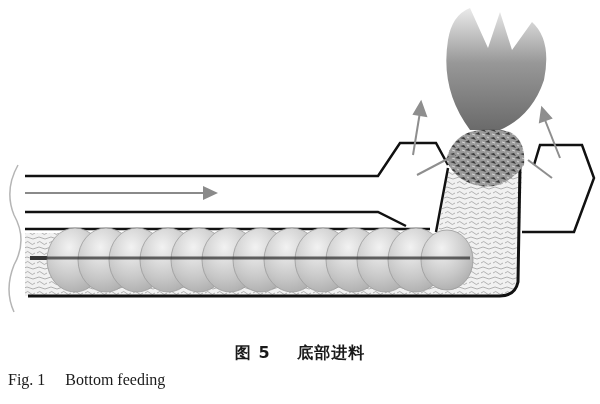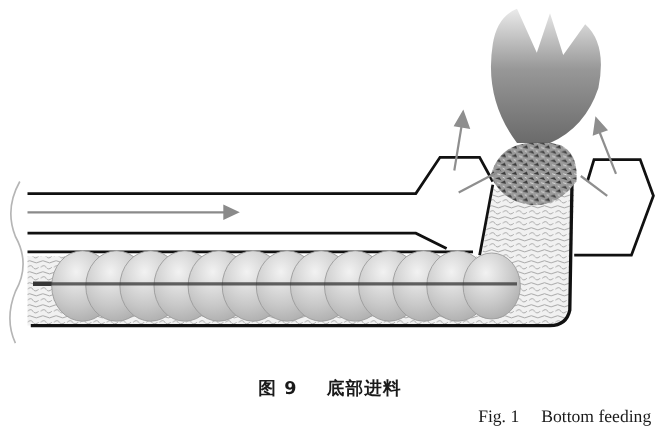--- a/index.html
+++ b/index.html
@@ -1,20 +1,20 @@
 <!DOCTYPE html>
 <html><head>
 <meta charset="utf-8">
 <style>
   html, body { margin: 0; padding: 0; background: #ffffff; }
   body { width: 600px; height: 404px; position: relative; overflow: hidden; font-family: "DejaVu Serif", serif; }
   #figure { position: absolute; left: 0; top: 0; width: 600px; height: 330px; }
   .cap-cn { position: absolute; left: 0; width: 600px; top: 343px; text-align: center; font-family: "DejaVu Sans", sans-serif; font-weight: bold; font-size: 16px; color: #1a1a1a; letter-spacing: 1px; }
   .cap-cn span { margin: 0 10px; }
-  .cap-en { position: absolute; left: 0; width: 600px; top: 371px; text-align: right; font-family: "Liberation Serif", serif; font-size: 16px; color: #1a1a1a; }
+  .cap-en { position: absolute; left: 0; width: 600px; top: 371px; text-align: left; font-family: "Liberation Serif", serif; font-size: 16px; color: #1a1a1a; }
   .cap-en span { margin: 0 8px; }
 </style>
 </head>
 <body>
 
 <svg id="figure" viewBox="0 0 600 330" xmlns="http://www.w3.org/2000/svg">
   <defs>
     <linearGradient id="flameGrad" x1="0" y1="0" x2="0" y2="1">
       <stop offset="0" stop-color="#e8e8e8"></stop>
       <stop offset="0.45" stop-color="#8c8c8c"></stop>
@@ -84,19 +84,19 @@
     <line x1="413" y1="155" x2="420" y2="112"></line>
     <polygon points="414,114 421,102 426,116"></polygon>
     <line x1="560" y1="158" x2="545" y2="120"></line>
     <polygon points="540,122 542,108 551,118"></polygon>
     <line x1="417" y1="175" x2="455" y2="155"></line>
     <line x1="552" y1="178" x2="528" y2="160"></line>
   </g>
 </svg>
 
 <div class="cap-cn">
-  <span>图 9</span>
+  <span>图 5</span>
   <span>底部进料</span>
 </div>
 <div class="cap-en">
   <span>Fig. 1</span>
   <span>Bottom feeding</span>
 </div>
 
 </body></html>

